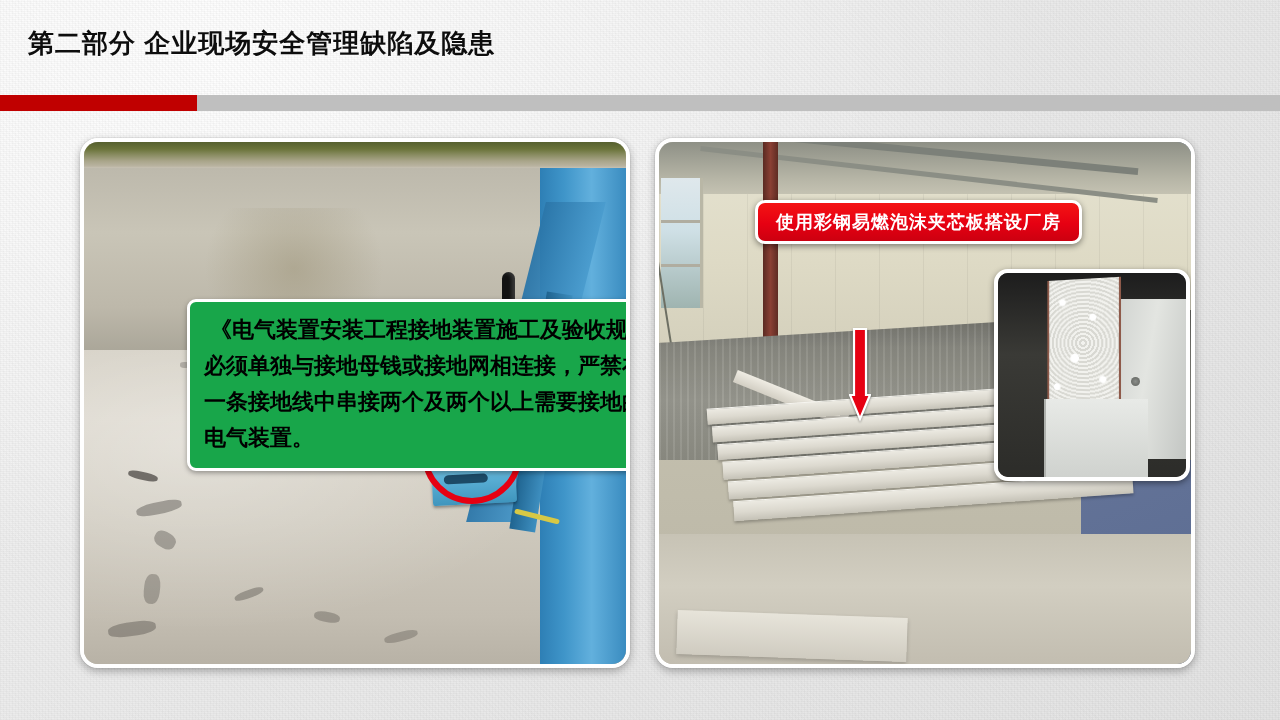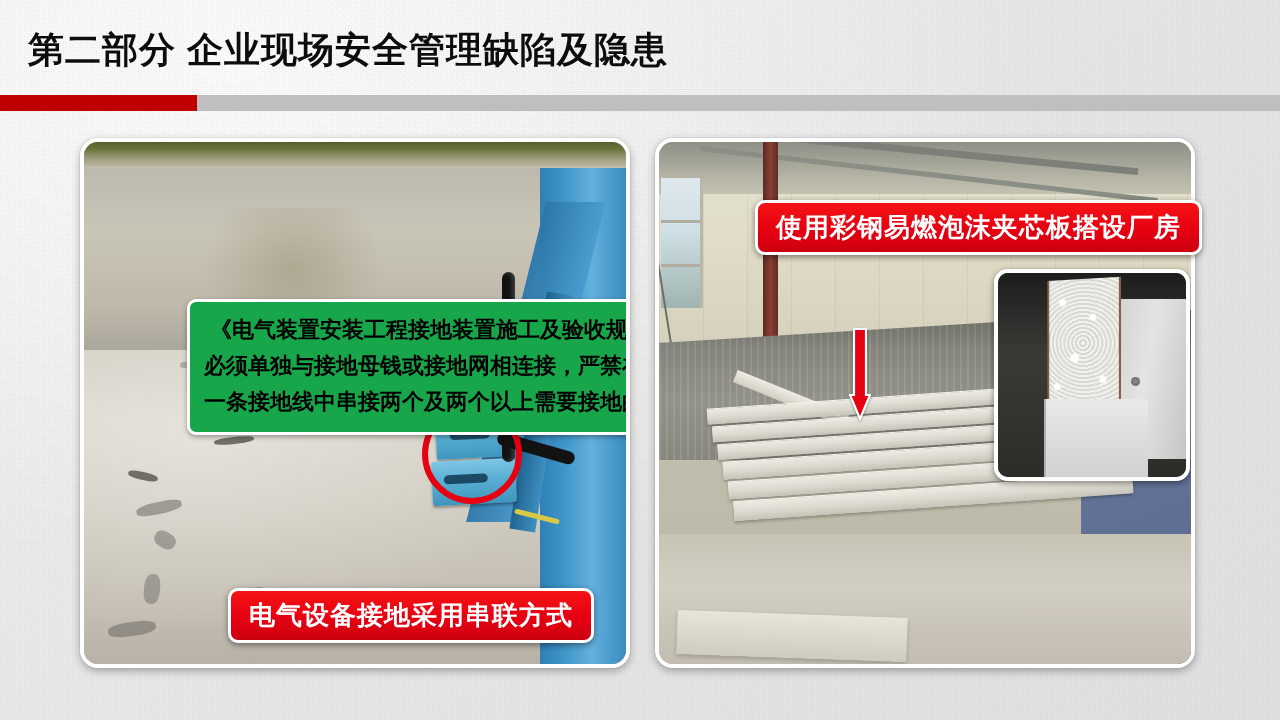--- a/index.html
+++ b/index.html
@@ -29,21 +29,21 @@
       repeating-linear-gradient(90deg, rgba(0,0,0,0.018) 0 1px, rgba(255,255,255,0.022) 1px 3px),
       repeating-linear-gradient(45deg, rgba(0,0,0,0.012) 0 2px, rgba(255,255,255,0.015) 2px 4px);
     pointer-events: none;
   }
 
   
   #page-title {
     position: absolute;
     left: 28px;
     top: 26px;
-    font-size: 36px;
+    font-size: 26px;
     font-weight: bold;
     color: #0d0d0d;
     letter-spacing: 1px;
     white-space: nowrap;
     text-shadow: 0 1px 0 rgba(255,255,255,0.7);
   }
 
   #divider {
     position: absolute;
     left: 0;
@@ -335,21 +335,21 @@
   .green-box .line.center { text-align: center; padding-left: 0; }
 
   
   .red-caption {
     position: absolute;
     background: linear-gradient(180deg, #f41414 0%, #e60012 55%, #cc0010 100%);
     border: 3px solid #ffffff;
     border-radius: 10px;
     color: #ffffff;
     font-weight: bold;
-    font-size: 26px;
+    font-size: 18px;
     letter-spacing: 1px;
     text-align: left;
     white-space: nowrap;
     box-shadow: 0 2px 6px rgba(0,0,0,0.45);
     padding: 7px 18px;
   }
   #caption-left  { left: 228px; top: 588px; }
   #caption-right { left: 755px; top: 200px; }
 </style>
 </head>
@@ -405,24 +405,24 @@
       <div class="cable cable-b"></div>
       <div class="wire-yellow"></div>
 
       <div class="redcircle"></div>
     </div>
 
     <div class="green-box" id="green-left">
       <div class="line center">《电气装置安装工程接地装置施工及验收规范》</div>
       <div class="line">必须单独与接地母钱或接地网相连接，严禁在</div>
       <div class="line">一条接地线中串接两个及两个以上需要接地的</div>
+      <div class="line">电气装置。</div>
     </div>
   </div>
 
-  <div class="red-caption" id="caption-left">电气设备接地采用串联方式</div>
 
   <div class="photo-card" id="card-right">
     <div class="photo" id="photo-right">
       <div class="bluewall"></div>
       <div class="upper-wall"></div>
       <div class="ceil"></div>
       <div class="ceil-beam"></div>
       <div class="ceil-beam2"></div>
       <div class="window">
         <div class="mull" style="top:42px;"></div>

